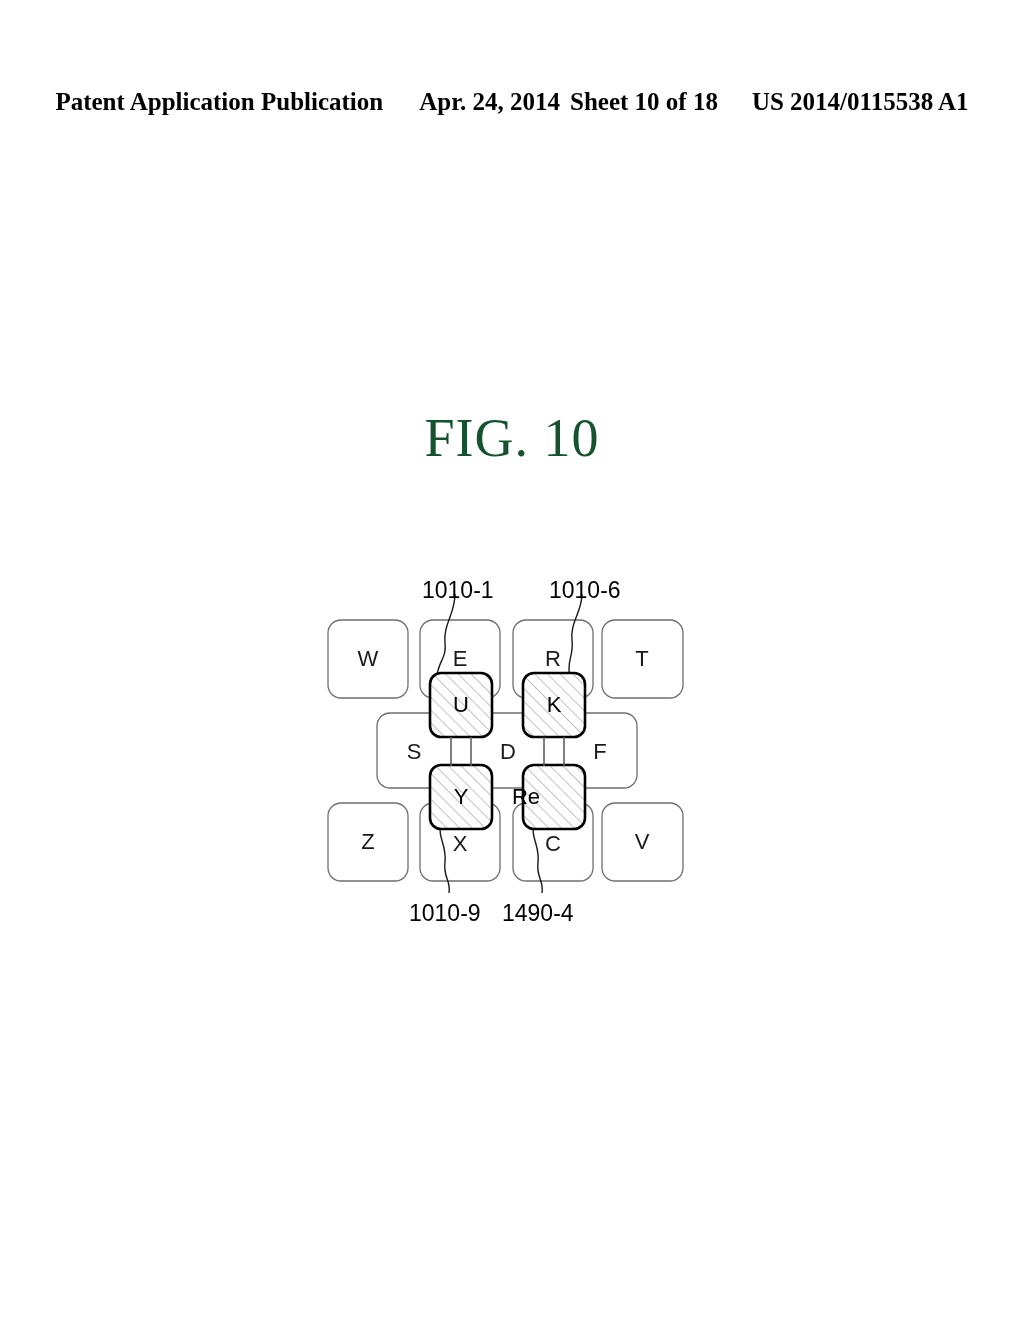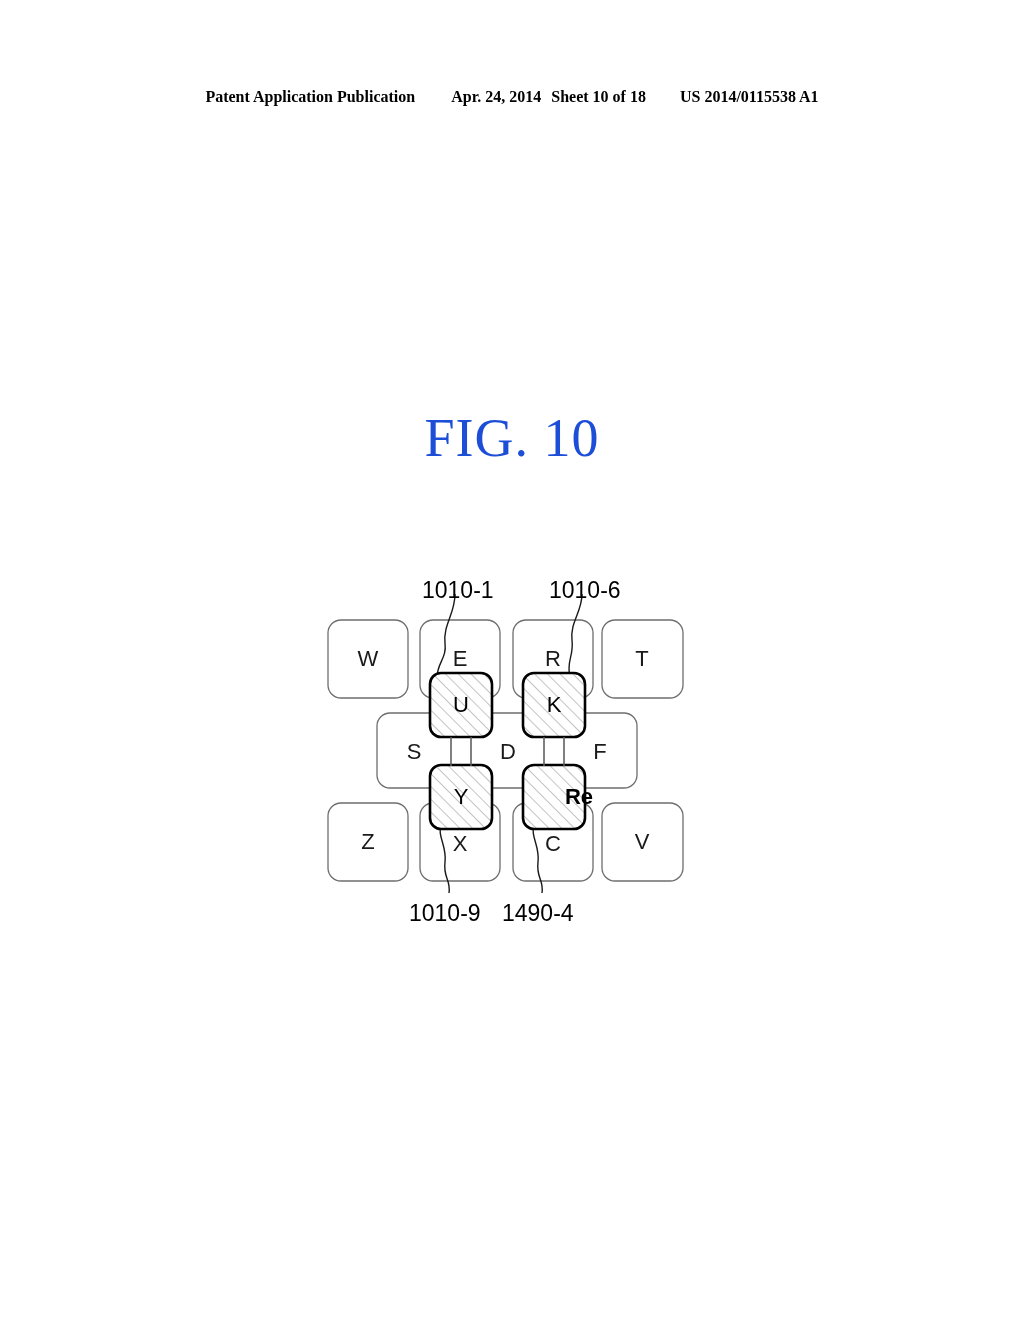--- a/index.html
+++ b/index.html
@@ -17,41 +17,41 @@
 
   
   .page-header {
     position: absolute;
     top: 88px;
     left: 0;
     width: 1024px;
     text-align: center;
     font-family: "Liberation Serif", serif;
     font-weight: bold;
-    font-size: 16px;
+    font-size: 25px;
     color: #000;
     white-space: nowrap;
     letter-spacing: 0px;
   }
   .page-header .seg { display: inline-block; }
   .gap-a { display: inline-block; width: 36px; }
   .gap-b { display: inline-block; width: 10px; }
   .gap-c { display: inline-block; width: 34px; }
 
   
   .fig-title {
     position: absolute;
     top: 407px;
     left: 0;
     width: 1024px;
     text-align: center;
     font-family: "Liberation Serif", serif;
     font-size: 54px;
     font-weight: normal;
-    color: #1d4ed8;
+    color: #14532d;
     letter-spacing: 1px;
   }
 
   
   .diagram {
     position: absolute;
     left: 0;
     top: 0;
     width: 1024px;
     height: 1320px;
@@ -189,20 +189,20 @@
   <div class="key-label" style="left:600px;top:752px;">F</div>
 
   <div class="key-label" style="left:368px;top:842px;">Z</div>
   <div class="key-label" style="left:460px;top:844px;">X</div>
   <div class="key-label" style="left:553px;top:844px;">C</div>
   <div class="key-label" style="left:642px;top:842px;">V</div>
 
   <div class="key-label hatched-label" style="left:461px;top:705px;">U</div>
   <div class="key-label hatched-label" style="left:554px;top:705px;">K</div>
   <div class="key-label hatched-label" style="left:461px;top:797px;">Y</div>
-  <div class="key-label hatched-label" style="left:579px;top:797px;font-weight:bold;">Re</div>
+  <div class="key-label hatched-label" style="left:526px;top:797px;">Re</div>
 
   <div class="ref-label" style="left:422px;top:577px;">1010-1</div>
   <div class="ref-label" style="left:549px;top:577px;">1010-6</div>
   <div class="ref-label" style="left:409px;top:900px;">1010-9</div>
   <div class="ref-label" style="left:502px;top:900px;">1490-4</div>
 
 </div>
 
 </body></html>

